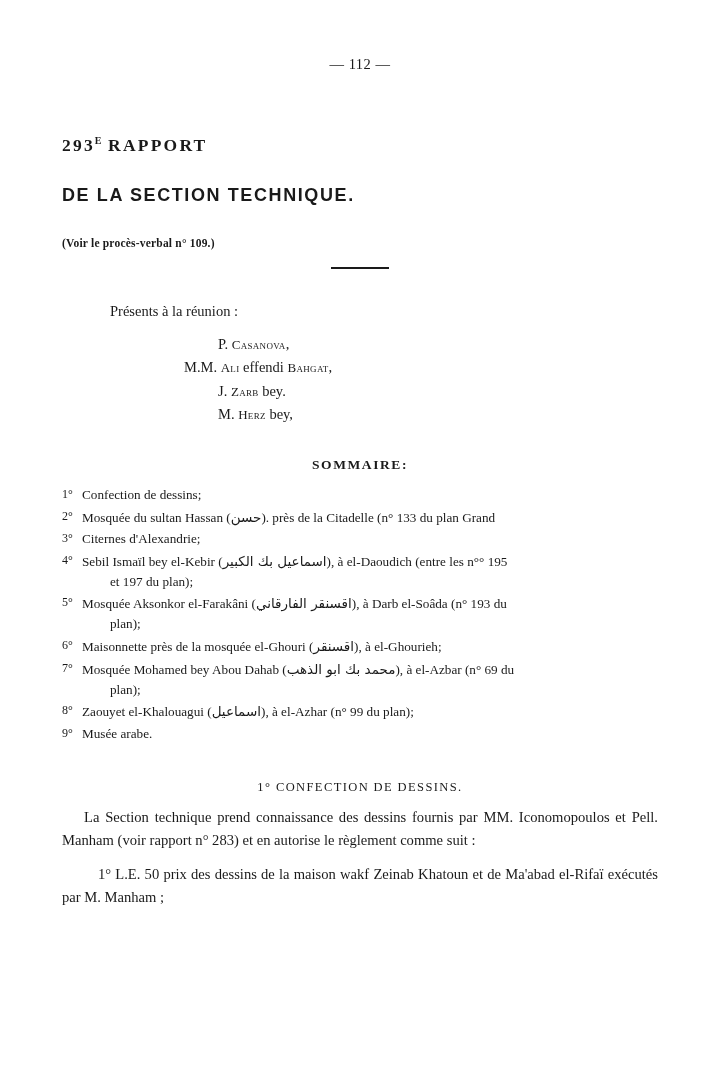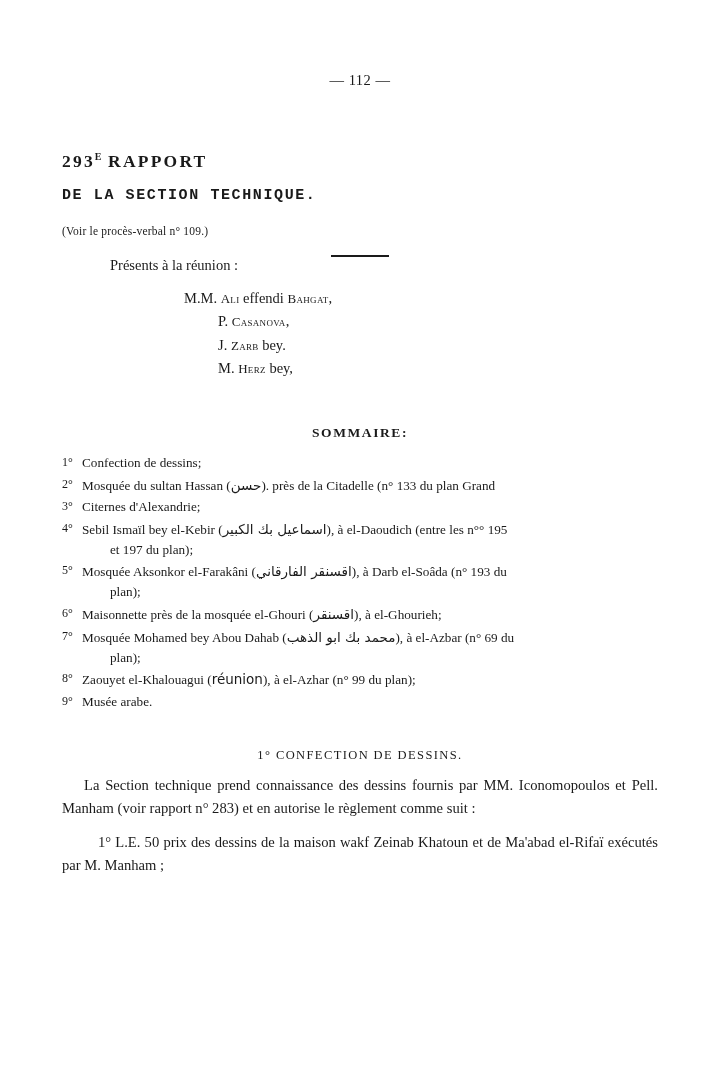--- a/index.html
+++ b/index.html
@@ -19,56 +19,58 @@
     position: relative;
     width: 720px;
     height: 1082px;
     box-sizing: border-box;
     padding: 0 62px;
   }
   .folio {
     text-align: center;
     font-size: 14.5px;
     letter-spacing: 0.5px;
-    margin-top: 72px;
+    margin-top: 56px;
     font-family: "Liberation Serif", serif;
   }
   .title-block {
     margin-top: 62px;
   }
   .title-main {
     font-size: 17.5px;
     letter-spacing: 2.2px;
     font-weight: bold;
     font-family: "Liberation Serif", serif;
   }
   .title-main sup {
     font-size: 10px;
     letter-spacing: 0;
     vertical-align: super;
   }
   .title-sub {
-    font-size: 15px;
+    font-size: 18px;
     letter-spacing: 1.6px;
     font-weight: bold;
-    margin-top: 15px;
-    font-family: Liberation Mono, monospace;
+    margin-top: 29px;
+    font-family: Liberation Sans, sans-serif;
   }
   .title-note {
     font-size: 11.5px;
-    margin-top: 21px;
+    margin-top: 31px;
     letter-spacing: 0.2px;
+    font-weight: bold;
   }
   .rule {
     width: 58px;
     height: 1.6px;
     background: #1a1a1a;
     margin: 18px auto 0 auto;
   }
   .present-line {
+    margin-top: 34px;
     margin-left: 48px;
     font-size: 14.5px;
   }
   .attendees {
     margin-top: 13px;
     margin-left: 122px;
     font-size: 14.5px;
     line-height: 1.63;
   }
   .attendees .row { white-space: nowrap; }
@@ -76,21 +78,21 @@
     font-variant: small-caps;
     font-size: 13px;
     letter-spacing: 0.3px;
   }
   .indent-2 { padding-left: 34px; }
   .sommaire-head {
     text-align: center;
     font-size: 13.5px;
     font-weight: bold;
     letter-spacing: 1.6px;
-    margin-top: 44px;
+    margin-top: 30px;
   }
   .summary {
     margin-top: 12px;
     font-size: 13.2px;
     line-height: 1.52;
   }
   .summary .item {
     display: flex;
     margin-bottom: 1.5px;
   }
@@ -141,22 +143,22 @@
   <div class="title-block">
     <div class="title-main"><span>293</span><sup>E</sup>&nbsp;<span>RAPPORT</span></div>
     <div class="title-sub">DE LA SECTION TECHNIQUE.</div>
     <div class="title-note">(Voir le procès-verbal n° 109.)</div>
     <div class="rule"></div>
   </div>
 
   <div class="present-line">Présents à la réunion :</div>
 
   <div class="attendees">
+    <div class="row indent-2">P.&nbsp;<span class="sc">Casanova</span>,</div>
     <div class="row">M.M.&nbsp;<span class="sc">Ali</span>&nbsp;effendi&nbsp;<span class="sc">Bahgat</span>,</div>
-    <div class="row indent-2">P.&nbsp;<span class="sc">Casanova</span>,</div>
     <div class="row indent-2">J.&nbsp;<span class="sc">Zarb</span>&nbsp;bey.</div>
     <div class="row indent-2">M.&nbsp;<span class="sc">Herz</span>&nbsp;bey,</div>
   </div>
 
   <div class="sommaire-head">SOMMAIRE:</div>
 
   <div class="summary">
 
     <div class="item">
       <div class="num">1°</div>
@@ -188,21 +190,21 @@
       <div class="txt"><span>Maisonnette près de la mosquée el-Ghouri (</span><span class="ar">اقسنقر</span><span>), à el-Ghourieh;</span></div>
     </div>
 
     <div class="item">
       <div class="num">7°</div>
       <div class="txt"><span>Mosquée Mohamed bey Abou Dahab (</span><span class="ar">محمد بك ابو الذهب</span><span>), à el-Azbar (n° 69 du</span><span class="cont">plan);</span></div>
     </div>
 
     <div class="item">
       <div class="num">8°</div>
-      <div class="txt"><span>Zaouyet el-Khalouagui (</span><span class="ar">réunion</span><span>), à el-Azhar (n° 99 du plan);</span></div>
+      <div class="txt"><span>Zaouyet el-Khalouagui (</span><span class="ar">اسماعيل</span><span>), à el-Azhar (n° 99 du plan);</span></div>
     </div>
 
     <div class="item">
       <div class="num">9°</div>
       <div class="txt">Musée arabe.</div>
     </div>
 
   </div>
 
   <div class="section-head">1° CONFECTION DE DESSINS.</div>

